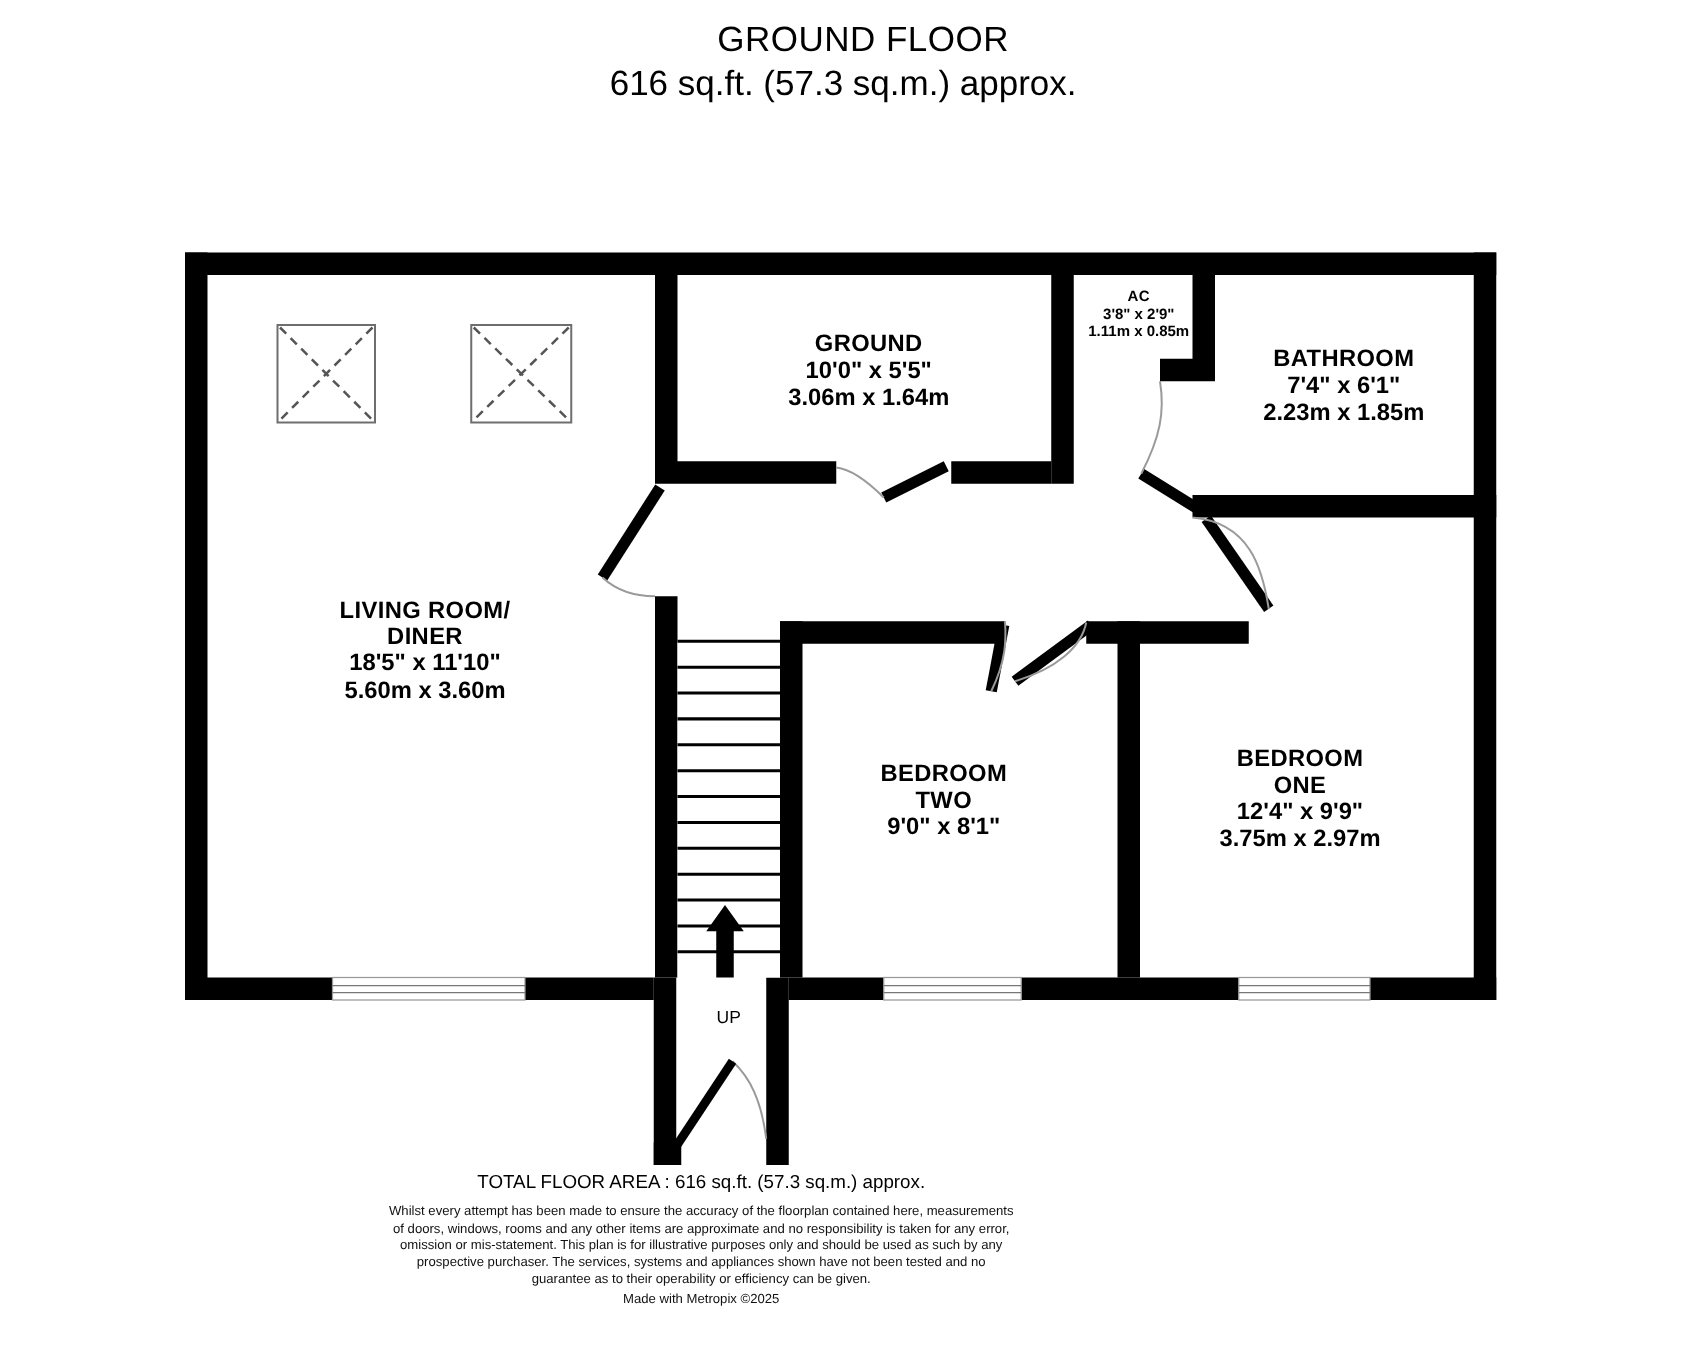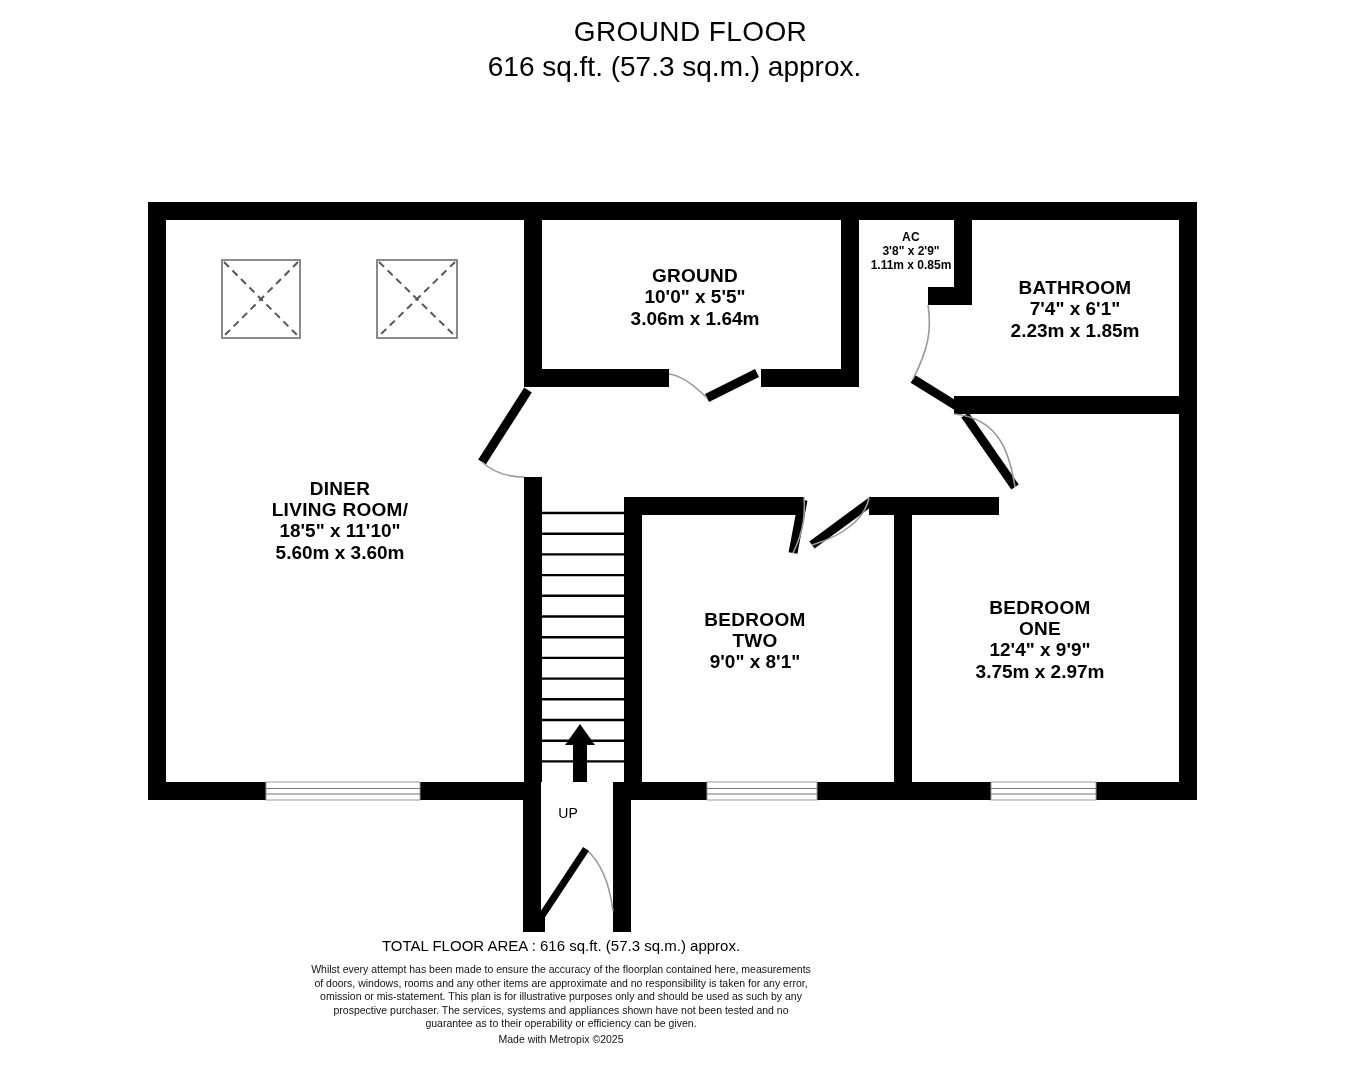--- a/index.html
+++ b/index.html
@@ -249,22 +249,22 @@
       <g>
         <rect x="377" y="260" width="80" height="78" fill="#ffffff" stroke="#6e6e6e" stroke-width="1.6"></rect>
         <line x1="379" y1="262" x2="455" y2="336" stroke="#555555" stroke-width="2" stroke-dasharray="7 5"></line>
         <line x1="455" y1="262" x2="379" y2="336" stroke="#555555" stroke-width="2" stroke-dasharray="7 5"></line>
       </g>
     </g>
 
   </svg>
 
   <div class="room-label" style="left:190px; top:478px; width:300px;">
+    <div class="rl-name">LIVING ROOM/</div>
     <div class="rl-name">DINER</div>
-    <div class="rl-name">LIVING ROOM/</div>
     <div class="rl-imp">18'5"  x 11'10"</div>
     <div class="rl-met">5.60m  x 3.60m</div>
   </div>
 
   <div class="room-label" style="left:545px; top:265px; width:300px;">
     <div class="rl-name">GROUND</div>
     <div class="rl-imp">10'0"  x 5'5"</div>
     <div class="rl-met">3.06m  x 1.64m</div>
   </div>
 
@@ -286,21 +286,21 @@
     <div class="rl-imp">9'0"  x 8'1"</div>
   </div>
 
   <div class="room-label" style="left:890px; top:597px; width:300px;">
     <div class="rl-name">BEDROOM</div>
     <div class="rl-name">ONE</div>
     <div class="rl-imp">12'4"  x 9'9"</div>
     <div class="rl-met">3.75m  x 2.97m</div>
   </div>
 
-  <div class="up-label" style="left:518px; top:805px; width:100px;">UP</div>
+  <div class="up-label" style="left:533px; top:805px; width:100px;">UP</div>
 
   <div class="footer">
     <div class="footer-total">TOTAL FLOOR AREA : 616 sq.ft. (57.3 sq.m.) approx.</div>
     <div class="footer-disclaimer">Whilst every attempt has been made to ensure the accuracy of the floorplan contained here, measurements of doors, windows, rooms and any other items are approximate and no responsibility is taken for any error, omission or mis-statement. This plan is for illustrative purposes only and should be used as such by any prospective purchaser. The services, systems and appliances shown have not been tested and no guarantee as to their operability or efficiency can be given.</div>
     <div class="footer-made">Made with Metropix ©2025</div>
   </div>
 
 </div>
 
 </body></html>

